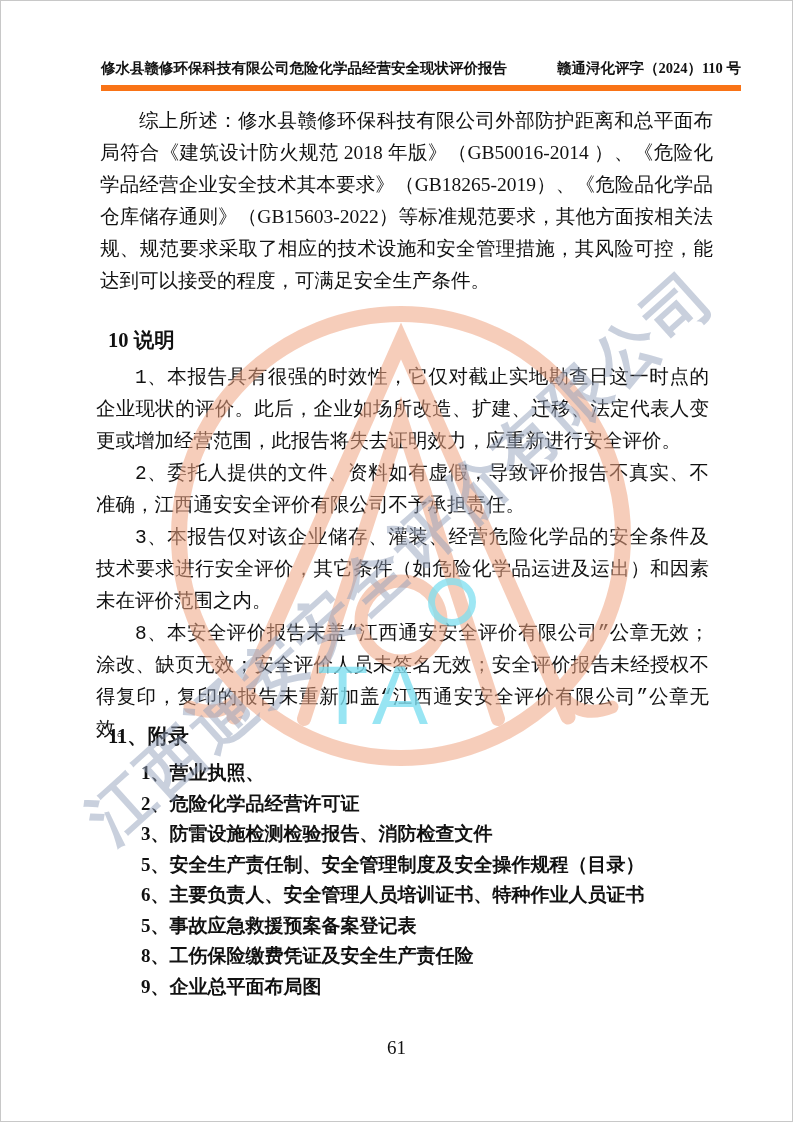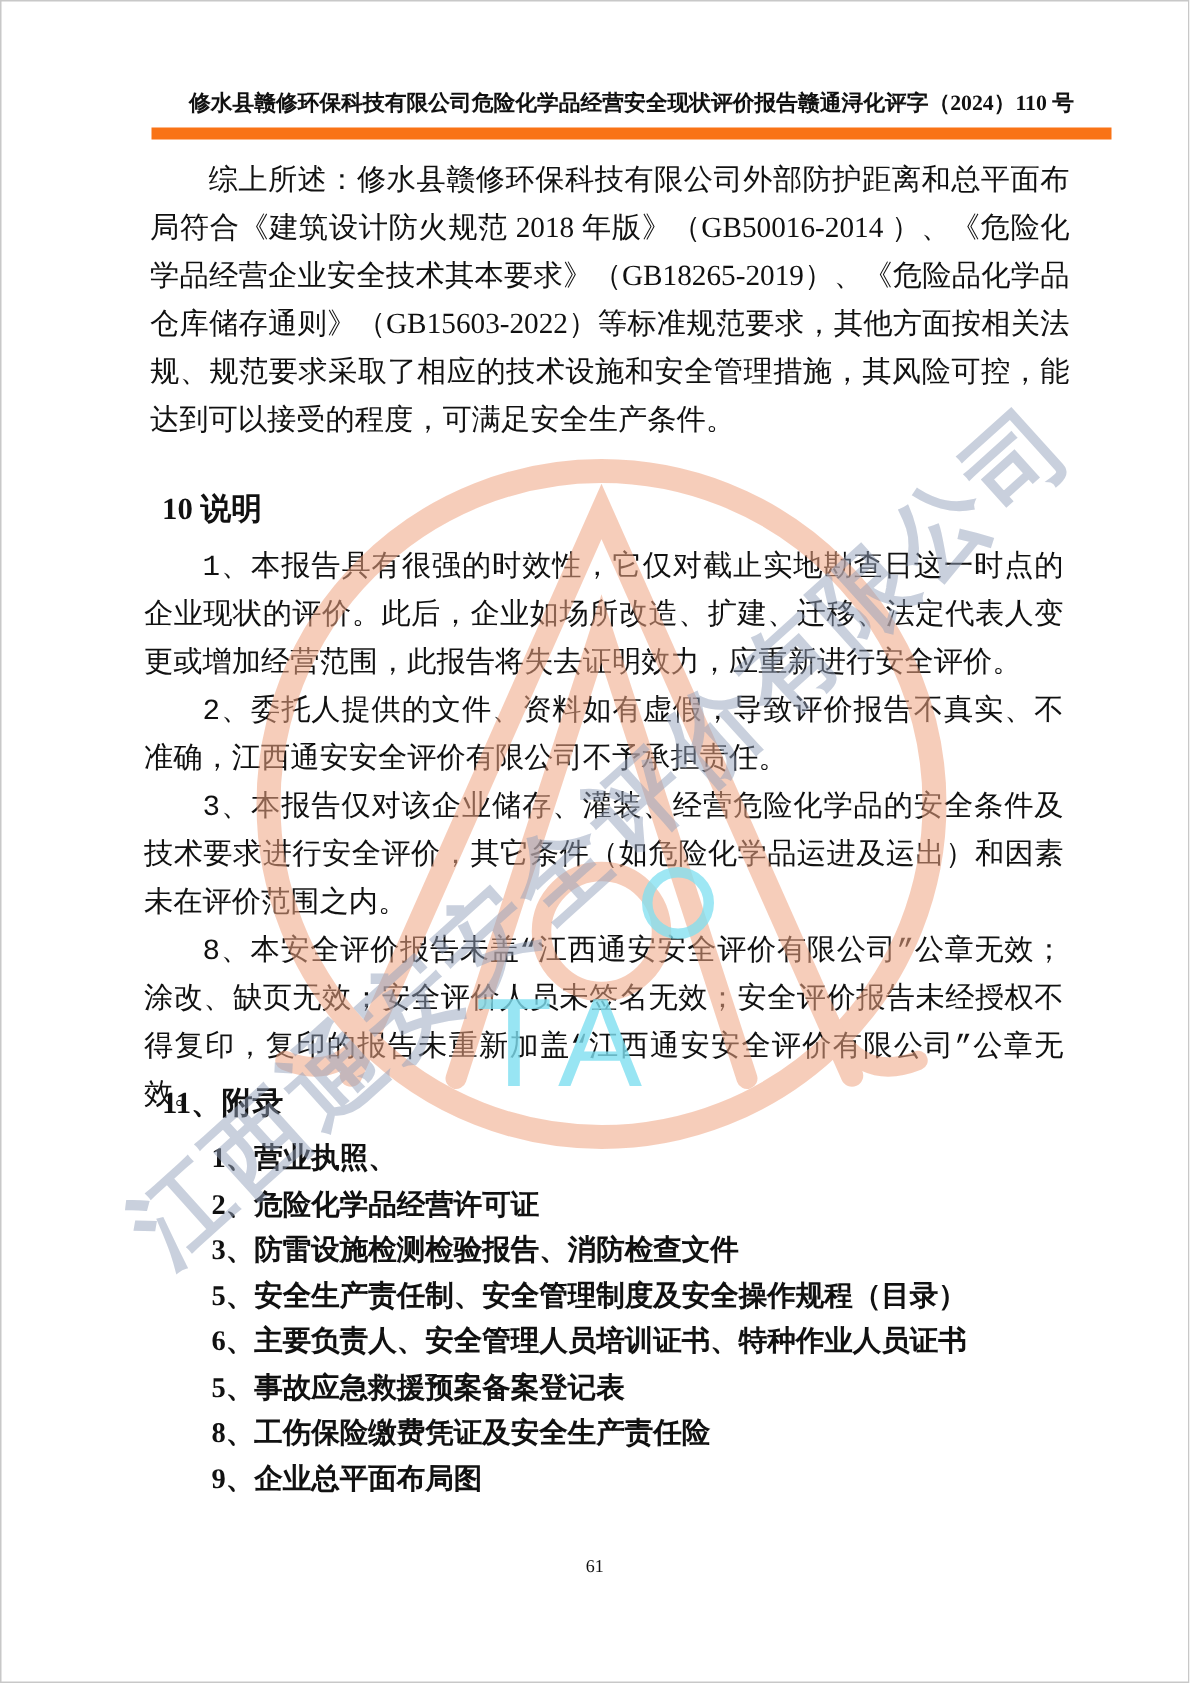--- a/index.html
+++ b/index.html
@@ -4,41 +4,41 @@
 <style>
   html,body { margin:0; padding:0; background:#ffffff; }
   .page {
     position:relative; width:793px; height:1122px; background:#ffffff;
     font-family:"Liberation Serif","DejaVu Serif",serif; color:#111;
     border:1px solid #c8c8c8; box-sizing:border-box; overflow:hidden;
   }
   
   .header {
     position:absolute; top:58px; left:100px; width:640px;
-    display:flex; justify-content:center; align-items:flex-end;
+    display:flex; justify-content:space-between; align-items:flex-end;
     font-size:14.5px; font-weight:bold;
-    border-bottom:8px solid #f97316; padding-bottom:7px;
+    border-bottom:6px solid #f97316; padding-bottom:7px;
   }
   
   .summary {
     position:absolute; top:100px; left:95px; width:613px; margin:4px;
     font-size:19.5px; line-height:32px; font-weight:normal;
     text-align:justify; text-indent:2em;
   }
   .sec10 { position:absolute; top:326px; left:95px; width:613px; }
   .sec11 { position:absolute; top:722px; left:95px; width:613px; }
   .sec-title { margin:0 0 9px 12px; font-size:20.5px; font-weight:bold; line-height:26px; }
   .sec10 p {
     margin:0; font-size:19.5px; line-height:32px;
     text-align:justify; text-indent:2em;font-family:Liberation Mono, monospace;
   }
   .appendix-item { font-size:19px; line-height:30.5px; padding-left:45px;font-weight:bold; }
   .page-number {
     position:absolute; top:1036px; left:0; width:100%;
-    text-align:center; font-size:12px;
+    text-align:center; font-size:19px;
   }
   
   .wm-layer { position:absolute; inset:0; pointer-events:none; z-index:5; }
   .wm-logo { position:absolute; left:163px; top:298px; opacity:0.55; }
   .wm-diag {
     position:absolute; left:-50px; top:512px; width:900px; text-align:center;
     font-size:64px; letter-spacing:4px; font-weight:bold;
     color:rgba(148,162,188,0.50);
     transform:rotate(-42deg);
     white-space:nowrap;

